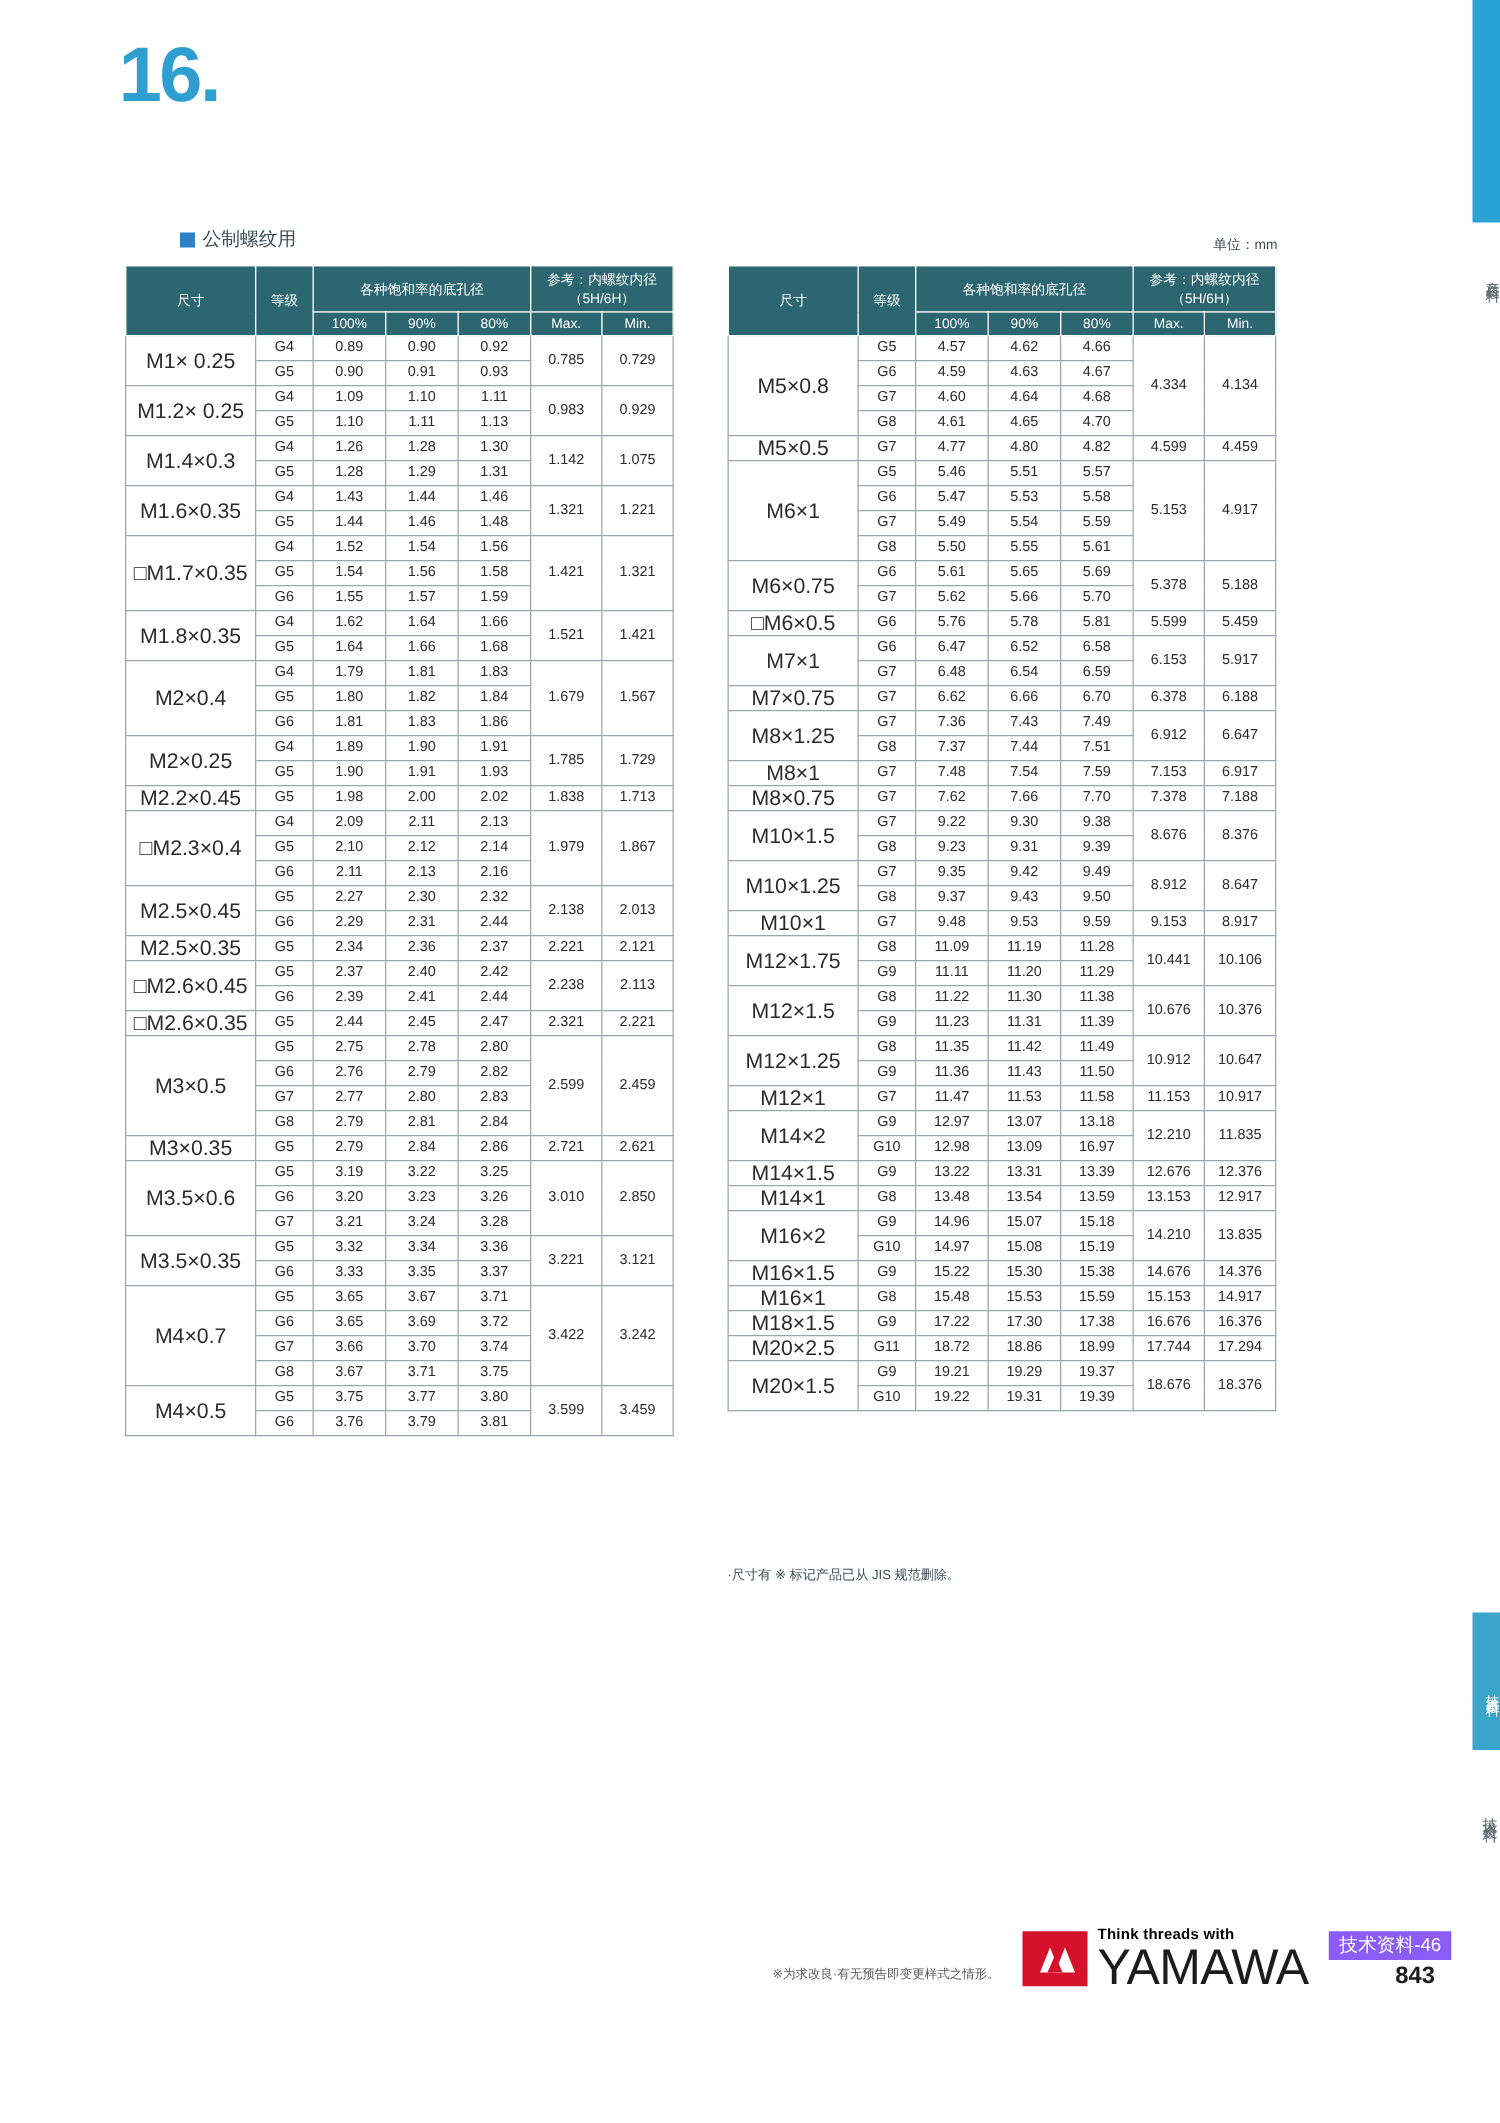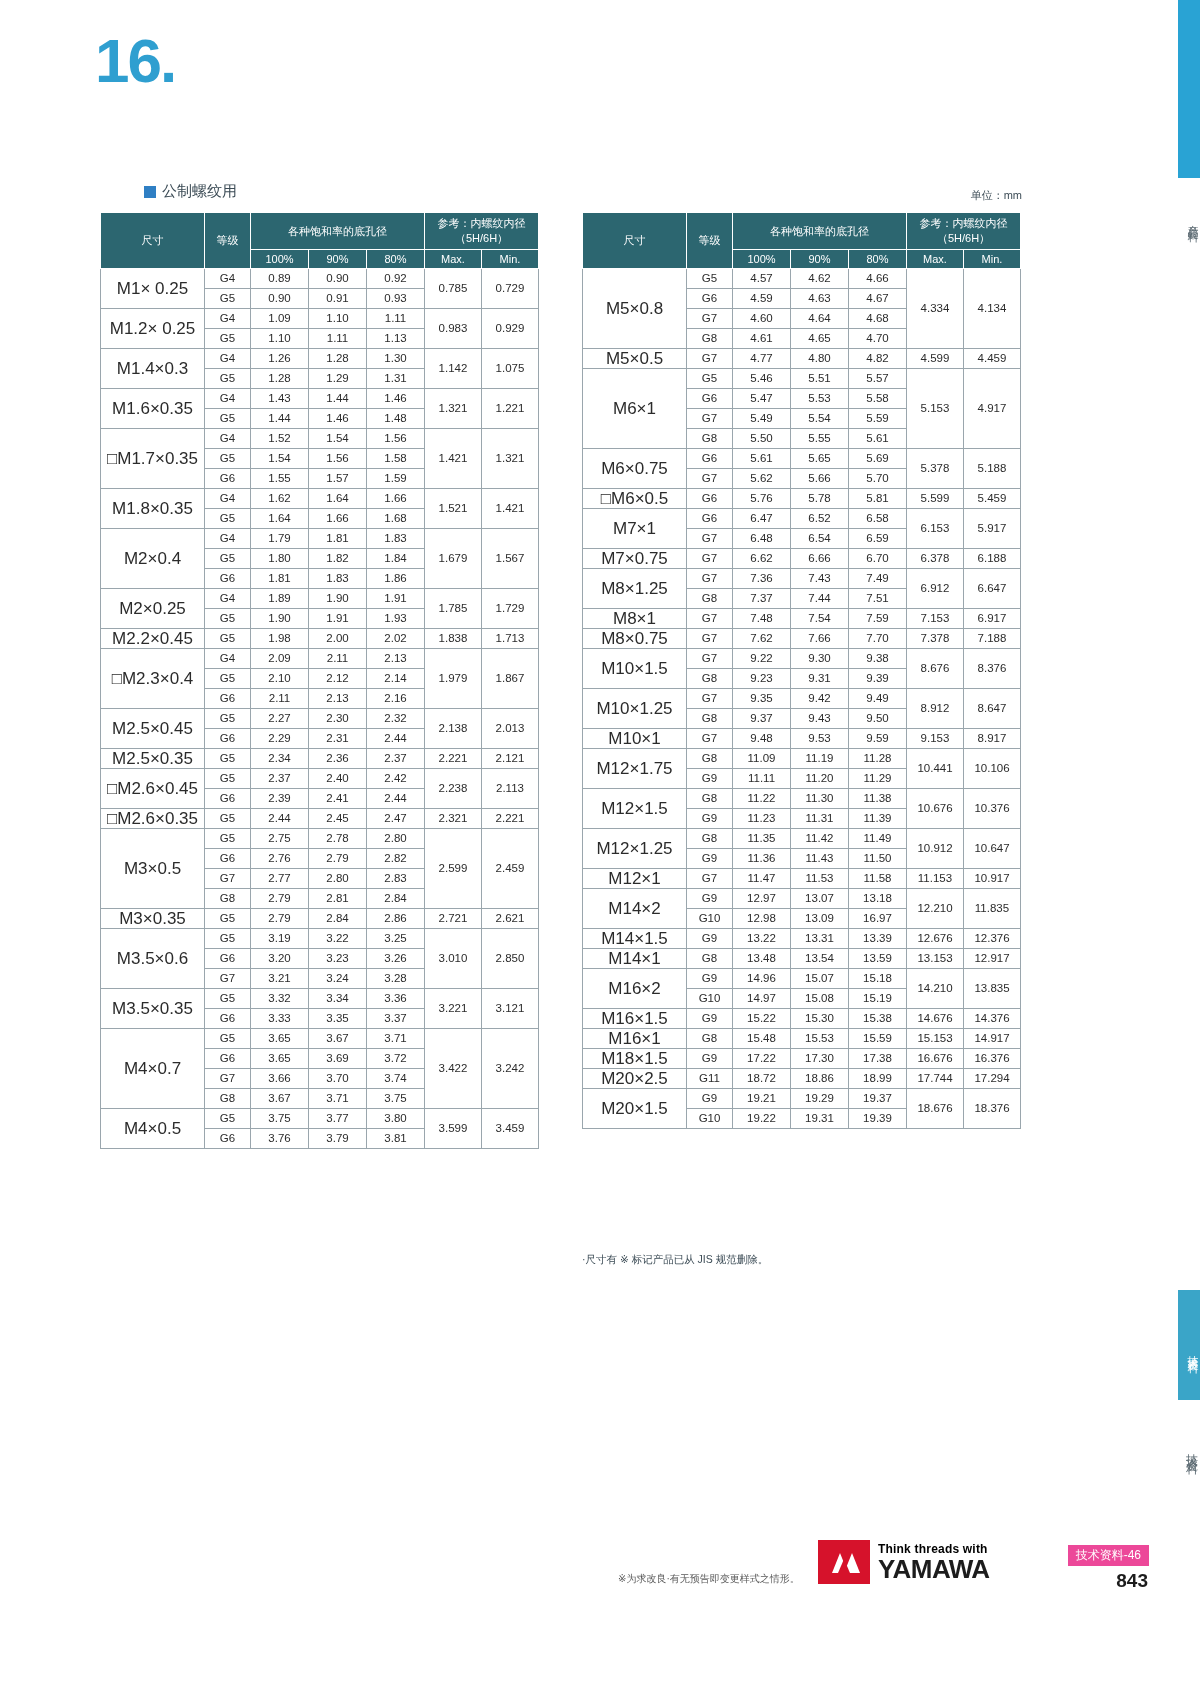--- a/index.html
+++ b/index.html
@@ -85,24 +85,24 @@
   
   .footer-note { position: absolute; left: 618px; top: 1572px; font-size: 10px; color: #5a5a5a; }
   .logo-box { position: absolute; left: 818px; top: 1540px; display: flex; align-items: center; }
   .logo-mark {
     width: 52px; height: 44px; background: #d6122b;
     display: flex; align-items: center; justify-content: center;
     margin-right: 8px;
   }
   .logo-text { display: flex; flex-direction: column; }
   .logo-tag { font-size: 12px; font-weight: bold; color: #000000; letter-spacing: 0.2px; }
-  .logo-name { font-size: 26px; font-weight: bold; color: #1c1c1c; letter-spacing: -0.5px; line-height: 1; }
+  .logo-name { font-size: 40px; font-weight: normal; color: #1c1c1c; letter-spacing: -0.5px; line-height: 1; }
   .page-tag {
-    position: absolute; right: 51px; top: 1545px;
-    background: #ec4899; color: #fff; font-size: 12px;
+    position: absolute; right: 39px; top: 1545px;
+    background: #8b5cf6; color: #fff; font-size: 15px;
     padding: 2px 8px;
   }
   .page-num { position: absolute; right: 52px; top: 1570px; font-size: 19px; color: #1c1c1c; font-weight: bold; }
 </style>
 </head>
 <body>
 
 <div class="edge-tab-top"></div>
 <div class="edge-tab-label">产品资料</div>
 <div class="edge-tab-bottom"></div>

